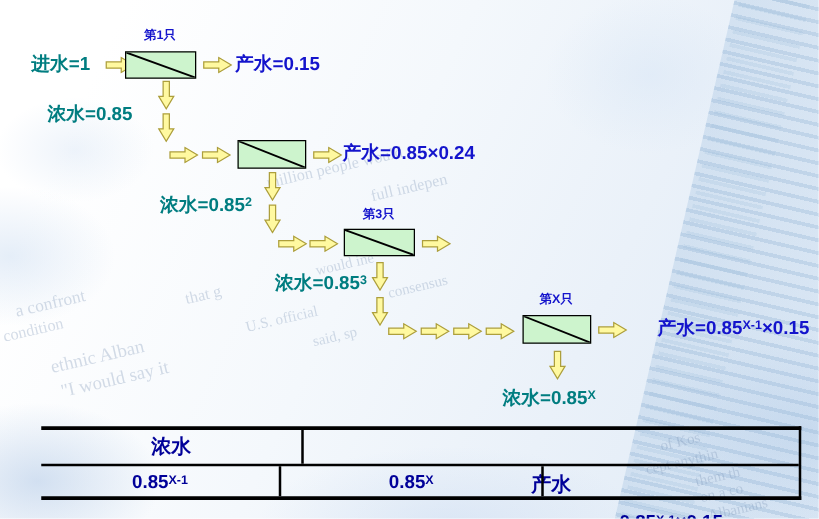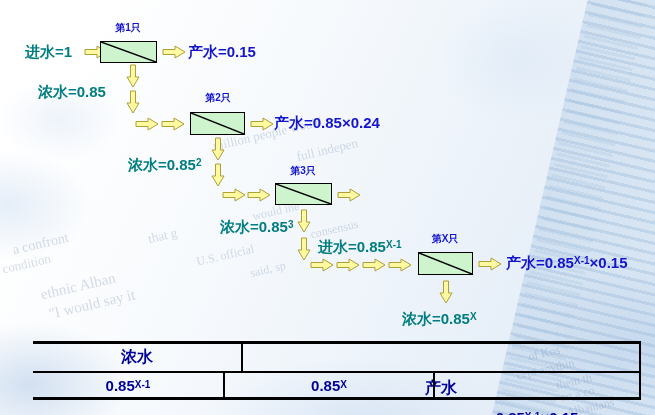--- a/index.html
+++ b/index.html
@@ -123,21 +123,20 @@
     <span class="ar" style="left:135px;top:117px">
         <svg viewBox="0 0 24 14">
           <path class="ap" d="M1 4.5 H13 V1 L23 7 L13 13 V9.5 H1 Z"></path>
         </svg>
       </span>
     <span class="ar" style="left:161px;top:117px">
         <svg viewBox="0 0 24 14">
           <path class="ap" d="M1 4.5 H13 V1 L23 7 L13 13 V9.5 H1 Z"></path>
         </svg>
       </span>
-    <div class="unit-title" style="left:178px;top:91px">第2只</div>
     <div class="box" style="left:190px;top:112px;width:55px;height:23px">
         <svg viewBox="0 0 100 100" preserveAspectRatio="none">
           <line class="diag" x1="0" y1="0" x2="100" y2="100" vector-effect="non-scaling-stroke"></line>
         </svg>
       </div>
     <span class="ar" style="left:250px;top:117px">
         <svg viewBox="0 0 24 14">
           <path class="ap" d="M1 4.5 H13 V1 L23 7 L13 13 V9.5 H1 Z"></path>
         </svg>
       </span>
@@ -180,21 +179,20 @@
           <path class="ap" d="M4.5 1 H9.5 V13 H13 L7 23 L1 13 H4.5 Z"></path>
         </svg>
       </span>
     <div class="lbl teal" style="left:220px;top:219px"><span>浓水=0.85</span><sup>3</sup></div>
     <span class="ad" style="left:297px;top:237px">
         <svg viewBox="0 0 14 24">
           <path class="ap" d="M4.5 1 H9.5 V13 H13 L7 23 L1 13 H4.5 Z"></path>
         </svg>
       </span>
 
-    <div class="lbl teal" style="left:318px;top:239px"><span>进水=0.85</span><sup>X-1</sup></div>
     <span class="ar" style="left:310px;top:258px">
         <svg viewBox="0 0 24 14">
           <path class="ap" d="M1 4.5 H13 V1 L23 7 L13 13 V9.5 H1 Z"></path>
         </svg>
       </span>
     <span class="ar" style="left:336px;top:258px">
         <svg viewBox="0 0 24 14">
           <path class="ap" d="M1 4.5 H13 V1 L23 7 L13 13 V9.5 H1 Z"></path>
         </svg>
       </span>
@@ -212,21 +210,21 @@
     <div class="box" style="left:418px;top:252px;width:55px;height:23px">
         <svg viewBox="0 0 100 100" preserveAspectRatio="none">
           <line class="diag" x1="0" y1="0" x2="100" y2="100" vector-effect="non-scaling-stroke"></line>
         </svg>
       </div>
     <span class="ar" style="left:478px;top:257px">
         <svg viewBox="0 0 24 14">
           <path class="ap" d="M1 4.5 H13 V1 L23 7 L13 13 V9.5 H1 Z"></path>
         </svg>
       </span>
-    <div class="lbl blue" style="left:506px;top:255px"><span>产水=0.85</span><sup>X-1</sup><span>×0.15</span></div>
+    <div class="lbl blue" style="left:526px;top:255px"><span>产水=0.85</span><sup>X-1</sup><span>×0.15</span></div>
     <span class="ad" style="left:439px;top:280px">
         <svg viewBox="0 0 14 24">
           <path class="ap" d="M4.5 1 H9.5 V13 H13 L7 23 L1 13 H4.5 Z"></path>
         </svg>
       </span>
     <div class="lbl teal" style="left:402px;top:311px"><span>浓水=0.85</span><sup>X</sup></div>
 
     <div class="tbl">
       <div class="trow head">
         <div class="cell c2">浓水</div>

